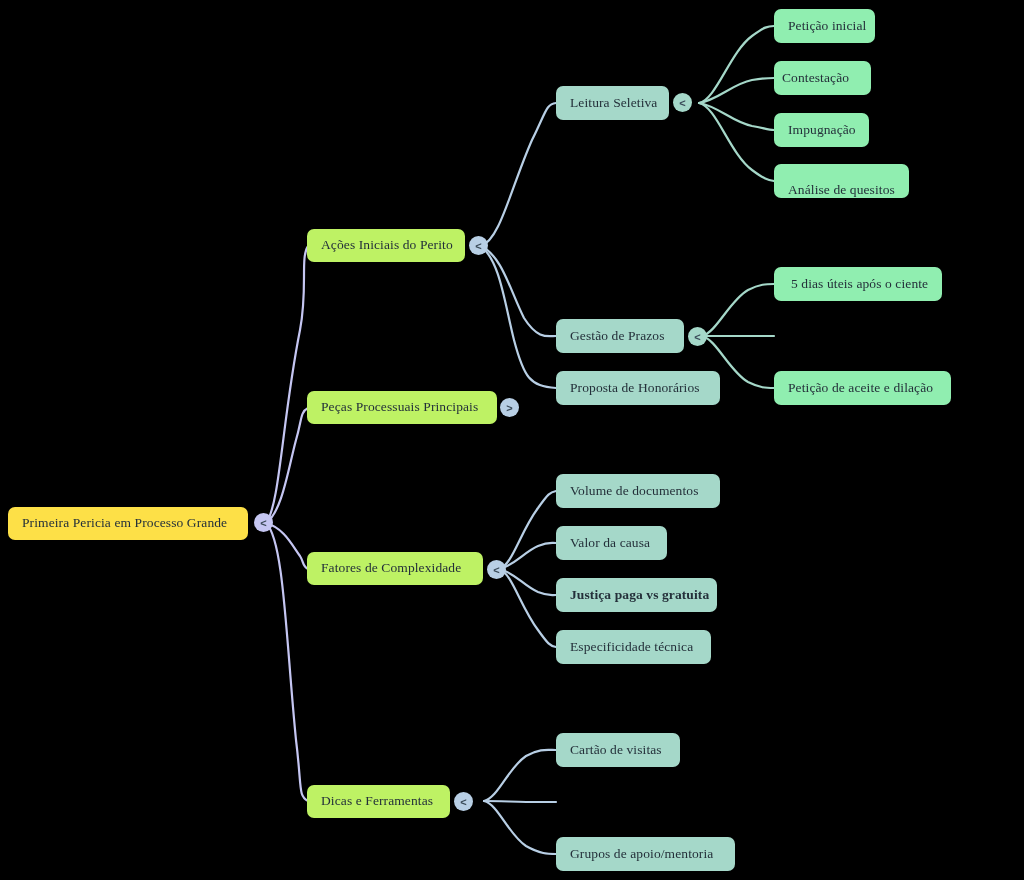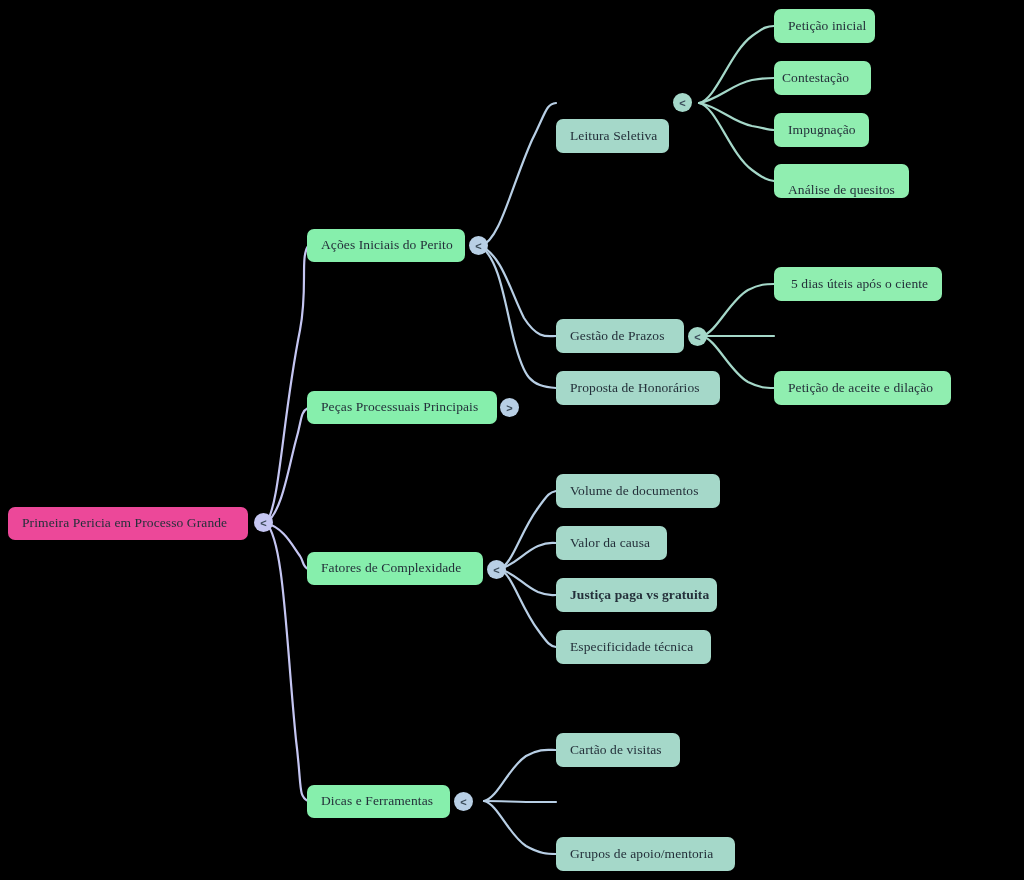--- a/index.html
+++ b/index.html
@@ -30,25 +30,25 @@
     align-items: center;
     border-radius: 7px;
     padding: 0 14px;
     color: #24303a;
     font-size: 13.5px;
     line-height: 1.2;
     white-space: nowrap;
     letter-spacing: 0.1px;
   }
   .node.root {
-    background: #ec4899;
+    background: #fde047;
     font-size: 13.5px;
   }
   .node.branch {
-    background: #86efac;
+    background: #bef264;
   }
   .node.mid {
     background: #a5d8c9;
   }
   .node.leaf {
     background: #90eeb0;
   }
   .toggle {
     position: absolute;
     width: 19px;
@@ -120,21 +120,21 @@
   <div class="node branch" style="left:307px; top:552px; width:176px; height:33px;">
     <span>Fatores de Complexidade</span>
   </div>
   <div class="toggle t-blue" style="left:487px; top:560px;">&lt;</div>
 
   <div class="node branch" style="left:307px; top:785px; width:143px; height:33px;">
     <span>Dicas e Ferramentas</span>
   </div>
   <div class="toggle t-blue" style="left:454px; top:792px;">&lt;</div>
 
-  <div class="node mid" style="left:556px; top:86px; width:113px; height:34px;margin-top:33px;">
+  <div class="node mid" style="left:556px; top:86px; width:113px; height:34px;">
     <span>Leitura Seletiva</span>
   </div>
   <div class="toggle t-green" style="left:673px; top:93px;">&lt;</div>
 
   <div class="node mid" style="left:556px; top:319px; width:128px; height:34px;">
     <span>Gestão de Prazos</span>
   </div>
   <div class="toggle t-green" style="left:688px; top:327px;">&lt;</div>
 
   <div class="node mid" style="left:556px; top:371px; width:164px; height:34px;">

